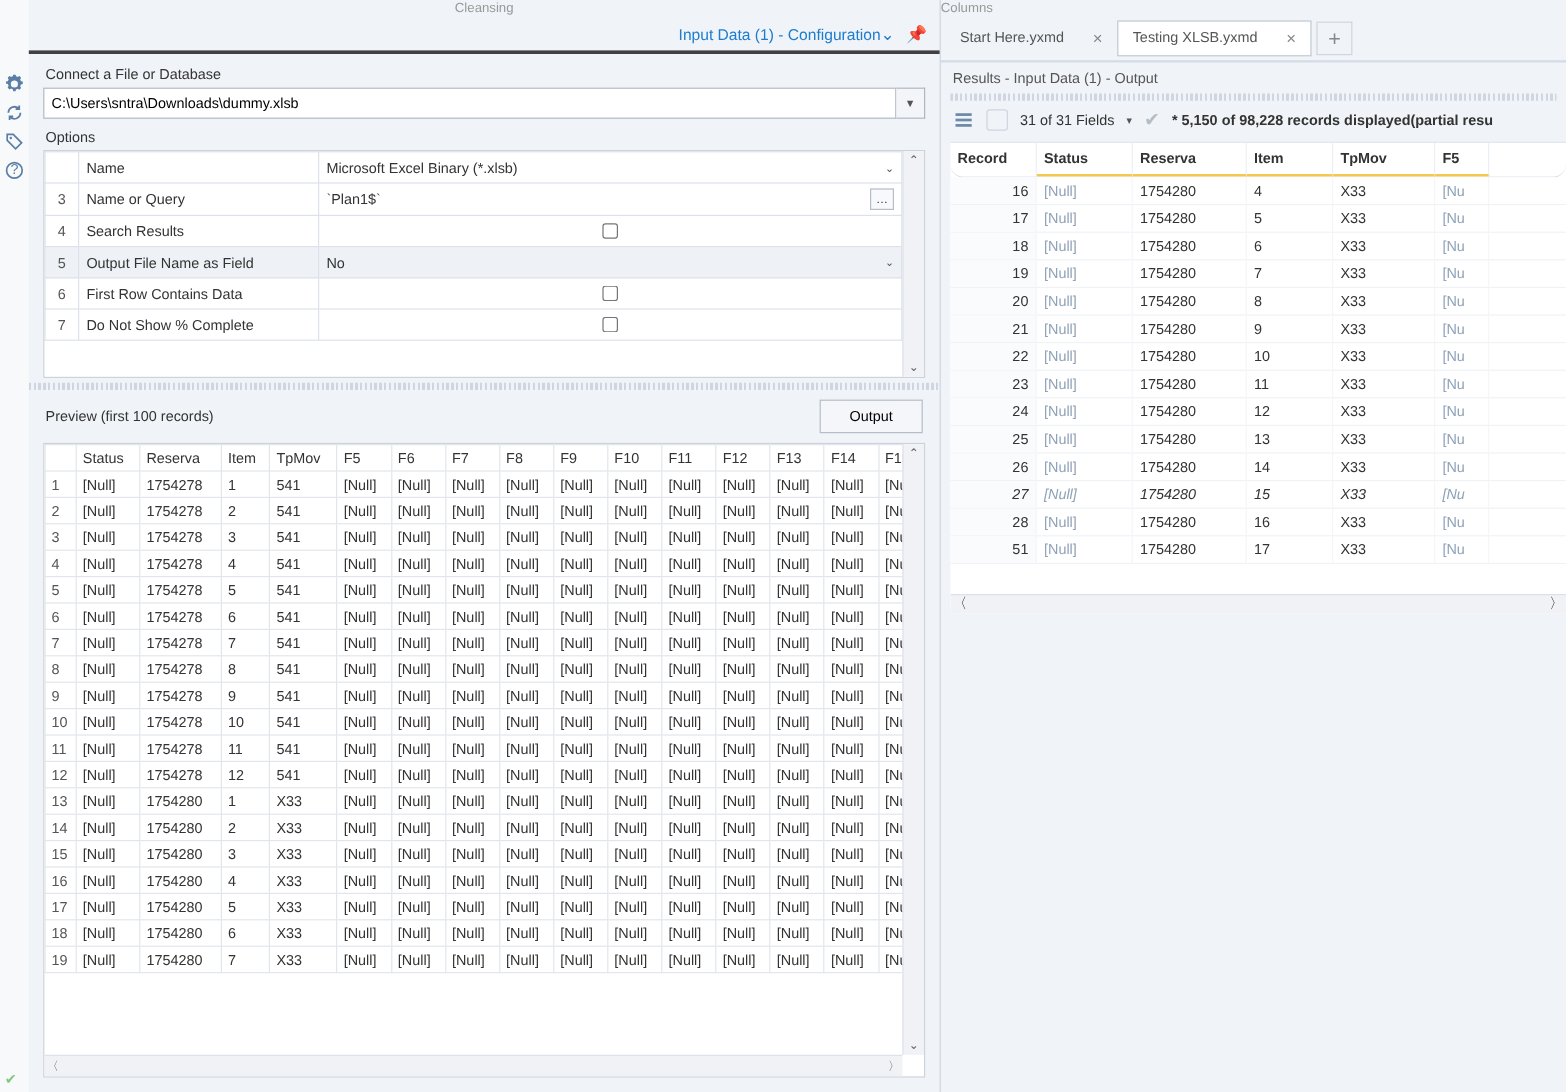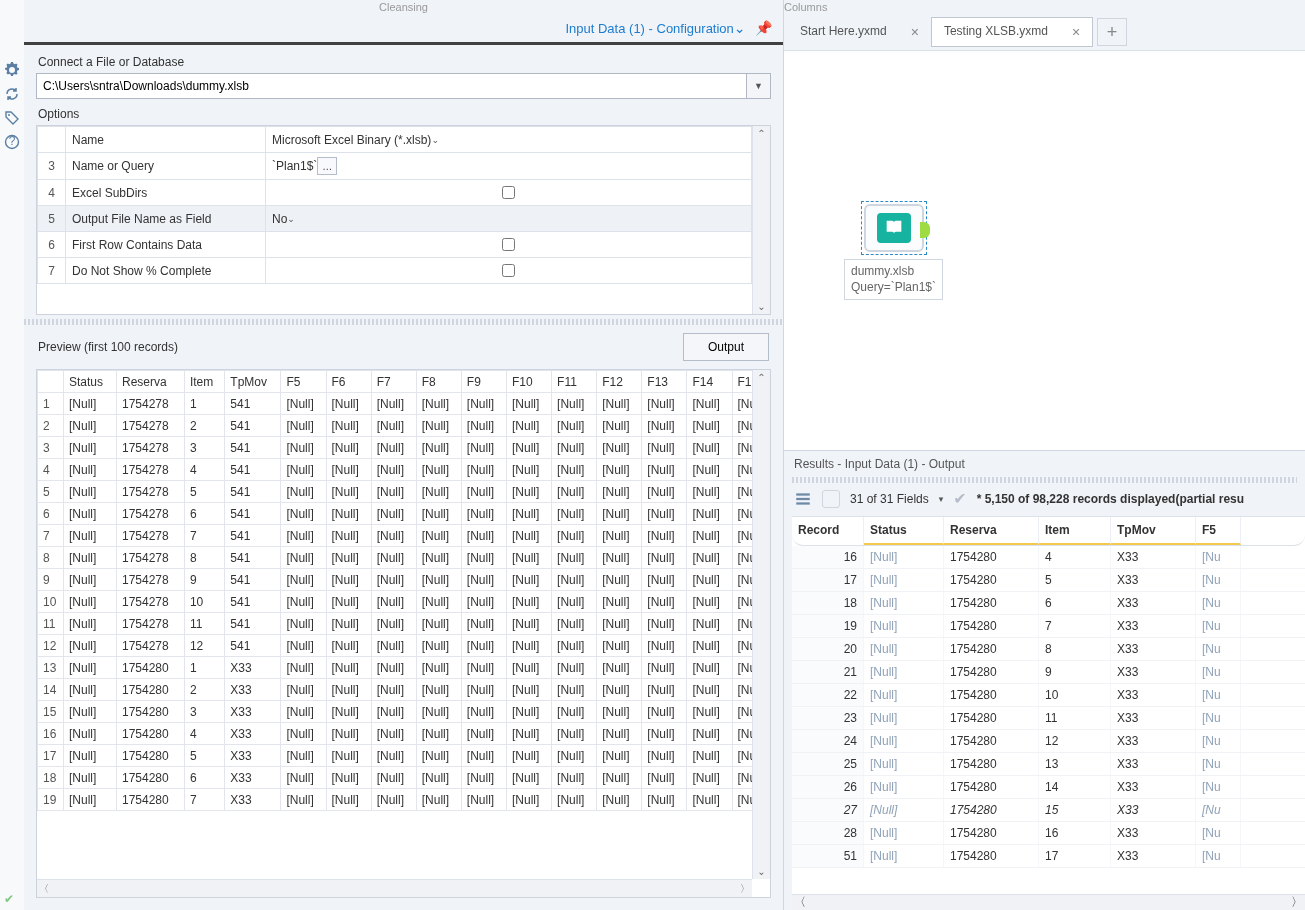--- a/index.html
+++ b/index.html
@@ -22,21 +22,21 @@
 .caret{font-size:9px;color:#555}
 .opt-grid-wrap{border:1px solid #ccd3dc;height:190px;position:relative;background:#fff}
 .opt-scroll{position:absolute;right:0;top:0;bottom:0;width:18px;background:#f0f2f6;border-left:1px solid #dde2ea;display:flex;flex-direction:column;justify-content:space-between;align-items:center;padding:2px 0}
 .opt-scroll span{font-size:10px;color:#666}
 .opt-table{width:calc(100% - 18px);border-collapse:collapse}
 .opt-table td,.opt-table th{border:1px solid #dde2ea;padding:4px 6px;text-align:left;font-weight:normal;height:26px;vertical-align:middle}
 .opt-table th.numcell,.opt-table td.numcell{width:28px;text-align:center;color:#555}
 .opt-table .namec{width:200px}
 .opt-table .row-hilite{background:#eef1f5}
 .opt-table input[type=checkbox]{margin:auto;display:block}
-.cell-flex{display:flex;align-items:center;}
+.cell-flex{display:flex;align-items:center;justify-content:space-between}
 .mini-btn{width:20px;height:18px;border:1px solid #b5bdc8;background:#f7f9fc;display:flex;align-items:center;justify-content:center;font-size:10px}
 .splitter{height:6px;background:repeating-linear-gradient(90deg,#cfd6e0 0 2px,transparent 2px 4px);margin:4px 0;cursor:row-resize}
 .preview-head{display:flex;justify-content:space-between;align-items:center;padding:4px 14px 8px 14px}
 .refresh-btn{padding:6px 24px;border:1px solid #b5bdc8;background:#f4f6f9}
 .preview-wrap{flex:1;margin:0 12px 12px 12px;border:1px solid #ccd3dc;position:relative;overflow:hidden;background:#fff}
 .preview-table{border-collapse:collapse;width:100%}
 .preview-table th,.preview-table td{border:1px solid #e2e6ec;padding:3px 5px;white-space:nowrap;font-size:12px;text-align:left;height:22px}
 .preview-table th{font-weight:normal;background:#fff}
 .preview-table .idx{text-align:left;color:#555;width:26px}
 .pv-scroll-v{position:absolute;right:0;top:0;width:18px;bottom:18px;background:#f0f2f6;border-left:1px solid #dde2ea;display:flex;flex-direction:column;justify-content:space-between;align-items:center;padding:2px 0}
@@ -144,21 +144,21 @@
                 <td class="namec">Name or Query</td>
                 <td>
                   <div class="cell-flex">
                     <span>`Plan1$`</span>
                     <div class="mini-btn">…</div>
                   </div>
                 </td>
               </tr>
               <tr>
                 <td class="numcell">4</td>
-                <td class="namec">Excel SubDirs</td>
+                <td class="namec">Search Results</td>
                 <td>
                   <input type="checkbox" style="">
                 </td>
               </tr>
               <tr class="row-hilite">
                 <td class="numcell">5</td>
                 <td class="namec">Output File Name as Field</td>
                 <td>
                   <div class="cell-flex">
                     <span>No</span>
@@ -582,38 +582,20 @@
           <span>Start Here.yxmd</span>
           <span class="x">×</span>
         </div>
         <div class="tab active">
           <span>Testing XLSB.yxmd</span>
           <span class="x">×</span>
         </div>
         <div class="tab-add">+</div>
       </div>
 
-    <div class="canvas">
-      <div class="tool-node">
-        <div class="tool-sel">
-          <div class="tool-box">
-            <div class="book-ico">
-              <svg viewBox="0 0 24 24">
-                  <path fill="#fff" d="M4 4h6c1 0 2 .8 2 2v12c0-1-1-2-2-2H4V4zm16 0h-6c-1 0-2 .8-2 2v12c0-1 1-2 2-2h6V4z"></path>
-                </svg>
-            </div>
-            <div class="anchor"></div>
-          </div>
-        </div>
-        <div class="tool-caption">
-          <div>dummy.xlsb</div>
-          <div>Query=`Plan1$`</div>
-        </div>
-      </div>
-    </div>
 
     <div class="results">
       <div class="res-title">Results - Input Data (1) - Output</div>
       <div class="res-dots"></div>
       <div class="res-bar">
         <div class="ic">
             <svg viewBox="0 0 16 16">
               <rect x="2" y="3" width="12" height="2" fill="currentColor"></rect>
               <rect x="2" y="7" width="12" height="2" fill="currentColor"></rect>
               <rect x="2" y="11" width="12" height="2" fill="currentColor"></rect>

